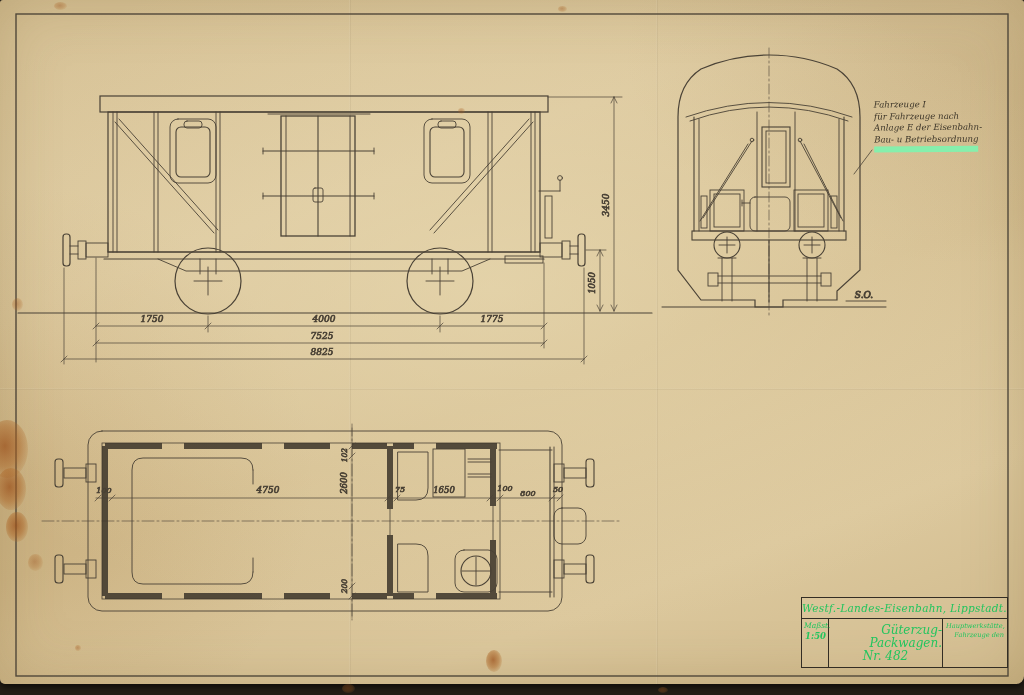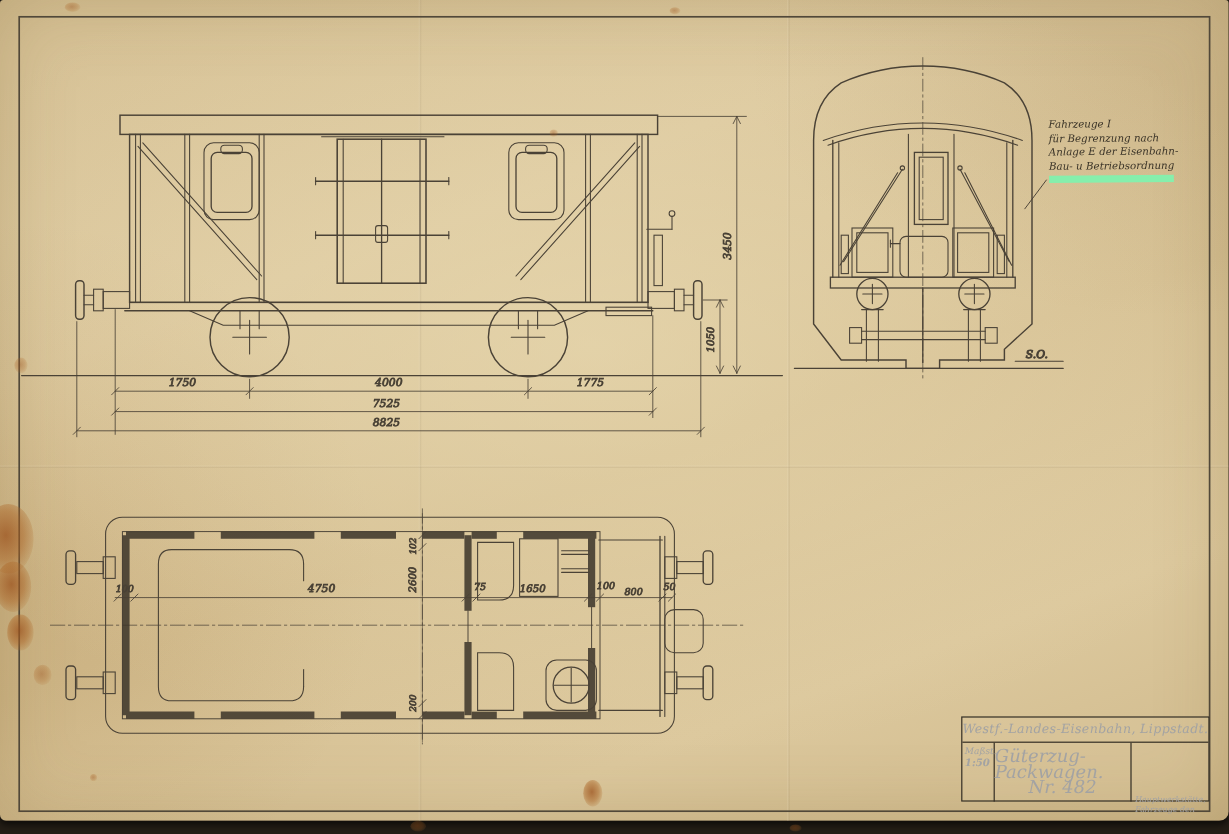--- a/index.html
+++ b/index.html
@@ -29,33 +29,33 @@
     font-family:"DejaVu Serif", serif;font-style:italic;fill:#3d362a;
   }
   .note{
     position:absolute;left:874px;top:99px;width:126px;
     font-size:8.6px;line-height:11.5px;font-style:italic;color:#3b3428;
     transform:rotate(-0.5deg);
   }
   .note .u{border-bottom:6px solid #86efac;display:inline-block;padding-bottom:1px;}
   .titleblock{
     position:absolute;left:801px;top:597px;width:207px;height:71px;
-    border:1.6px solid #332d24;color:#a3a3a3;font-style:italic;
-    box-sizing:border-box;background:rgba(222,205,165,.25);
+    border:1.6px solid #332d24;color:#22c55e;font-style:italic;
+    box-sizing:border-box;background:rgba(222,205,165,.25);text-align:right;
   }
   .tb-head{
     height:20px;border-bottom:1.4px solid #332d24;display:flex;align-items:center;justify-content:center;
     font-size:10.5px;letter-spacing:.3px;
   }
   .tb-row{display:flex;height:calc(100% - 20px);}
   .tb-cell{box-sizing:border-box;}
   .tb-scale{width:27px;border-right:1.4px solid #332d24;padding:2px 2px;font-size:7.5px;line-height:10px;}
   .tb-scale .val{font-size:8.5px;font-weight:bold;}
-  .tb-main{flex:1;border-right:1.4px solid #332d24;display:flex;flex-direction:column;align-items:center;justify-content:center;font-size:15px;line-height:13px;}
-  .tb-ws{width:64px;padding:3px 3px;font-size:6.6px;line-height:8.5px;margin-top:40px;}
+  .tb-main{flex:1;border-right:1.4px solid #332d24;display:flex;flex-direction:column;align-items:center;justify-content:center;font-size:12px;line-height:13px;}
+  .tb-ws{width:64px;padding:3px 3px;font-size:6.6px;line-height:8.5px;}
 </style>
 </head>
 <body>
 
 <div class="paper"></div>
 
 <div class="crease v" style="left:349px;top:0;height:684px;"></div>
 <div class="crease v" style="left:656px;top:0;height:684px;"></div>
 <div class="crease h" style="left:0;top:388px;width:1024px;"></div>
 
@@ -376,21 +376,21 @@
     <line x1="349" y1="599" x2="355" y2="593"></line>
       <line x1="349" y1="589" x2="355" y2="583"></line>
     <text x="347" y="455" font-size="7.5" text-anchor="middle" transform="rotate(-90 347 455)">102</text>
     <text x="347" y="483" font-size="8.5" text-anchor="middle" transform="rotate(-90 347 483)">2600</text>
     <text x="347" y="586" font-size="7.5" text-anchor="middle" transform="rotate(-90 347 586)">200</text>
   </g>
 </svg>
 
 <div class="note">
   <div>Fahrzeuge I</div>
-  <div>für Begrenzung nach</div>
+  <div>für Fahrzeuge nach</div>
   <div>Anlage E der Eisenbahn-</div>
   <div class="u">Bau- u Betriebsordnung</div>
 </div>
 
 <div class="titleblock">
   <div class="tb-head">Westf.-Landes-Eisenbahn, Lippstadt.</div>
   <div class="tb-row">
     <div class="tb-cell tb-scale">
       <div>Maßst.</div>
       <div class="val">1:50</div>

